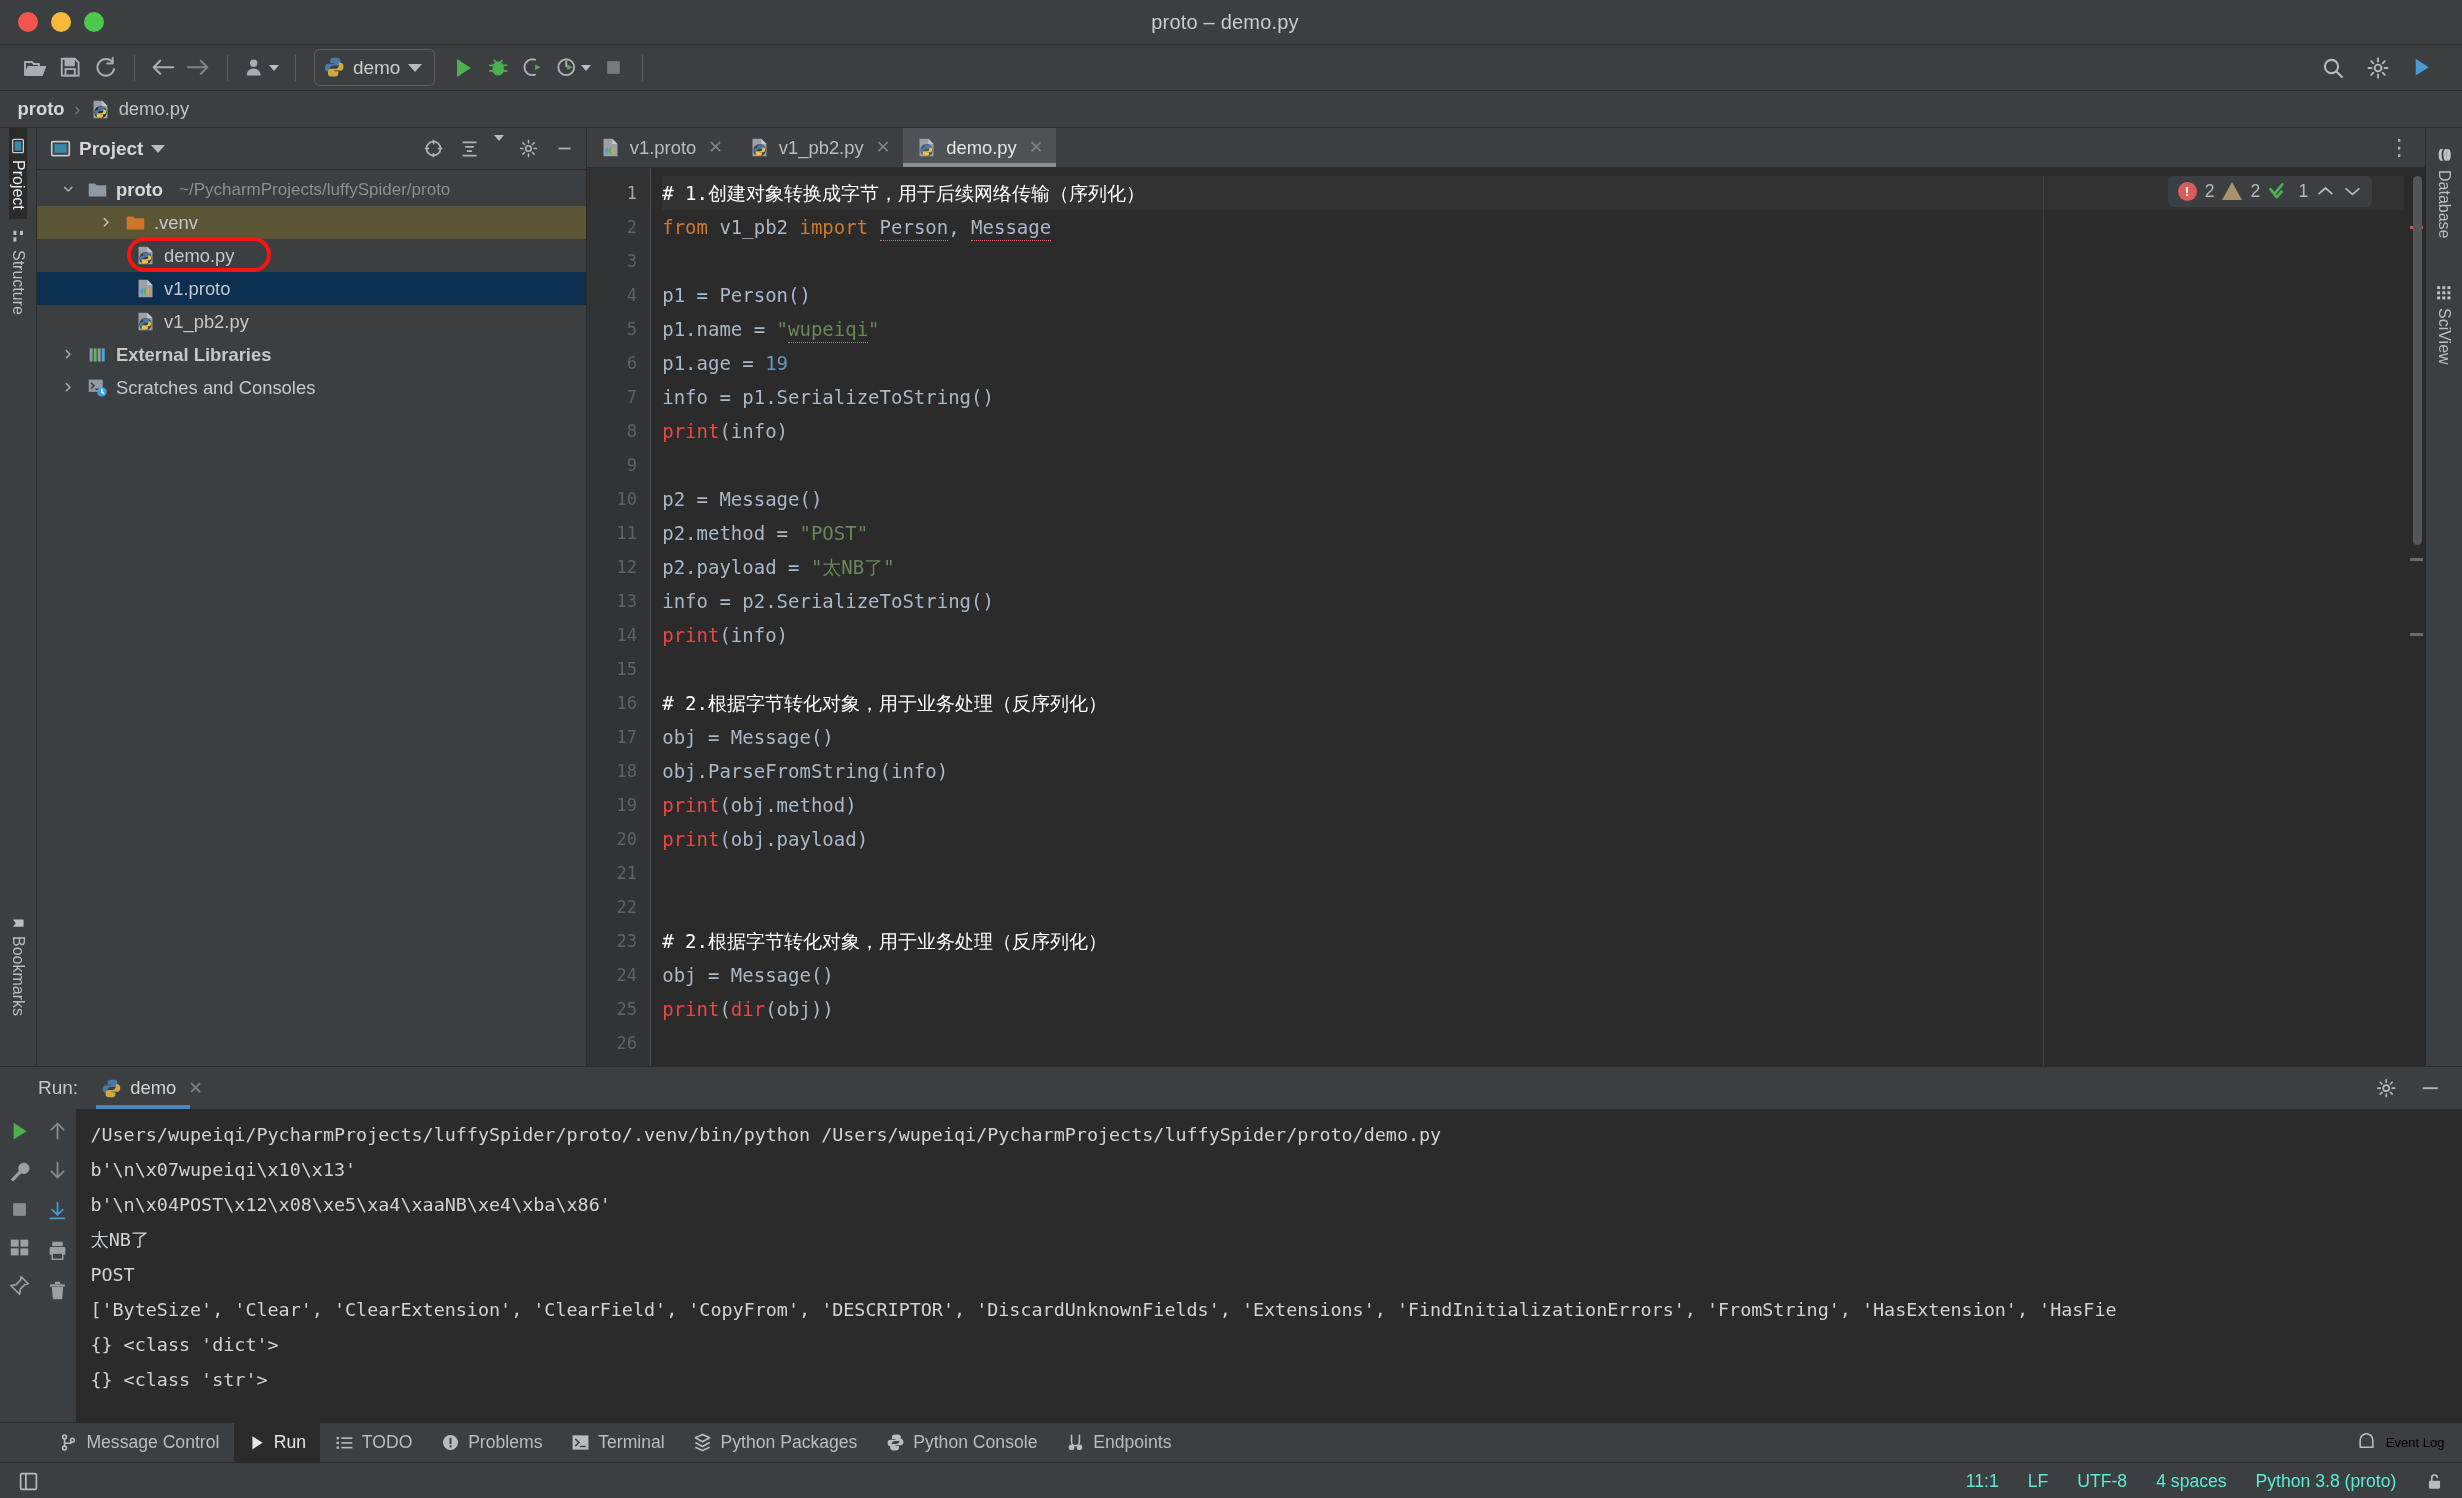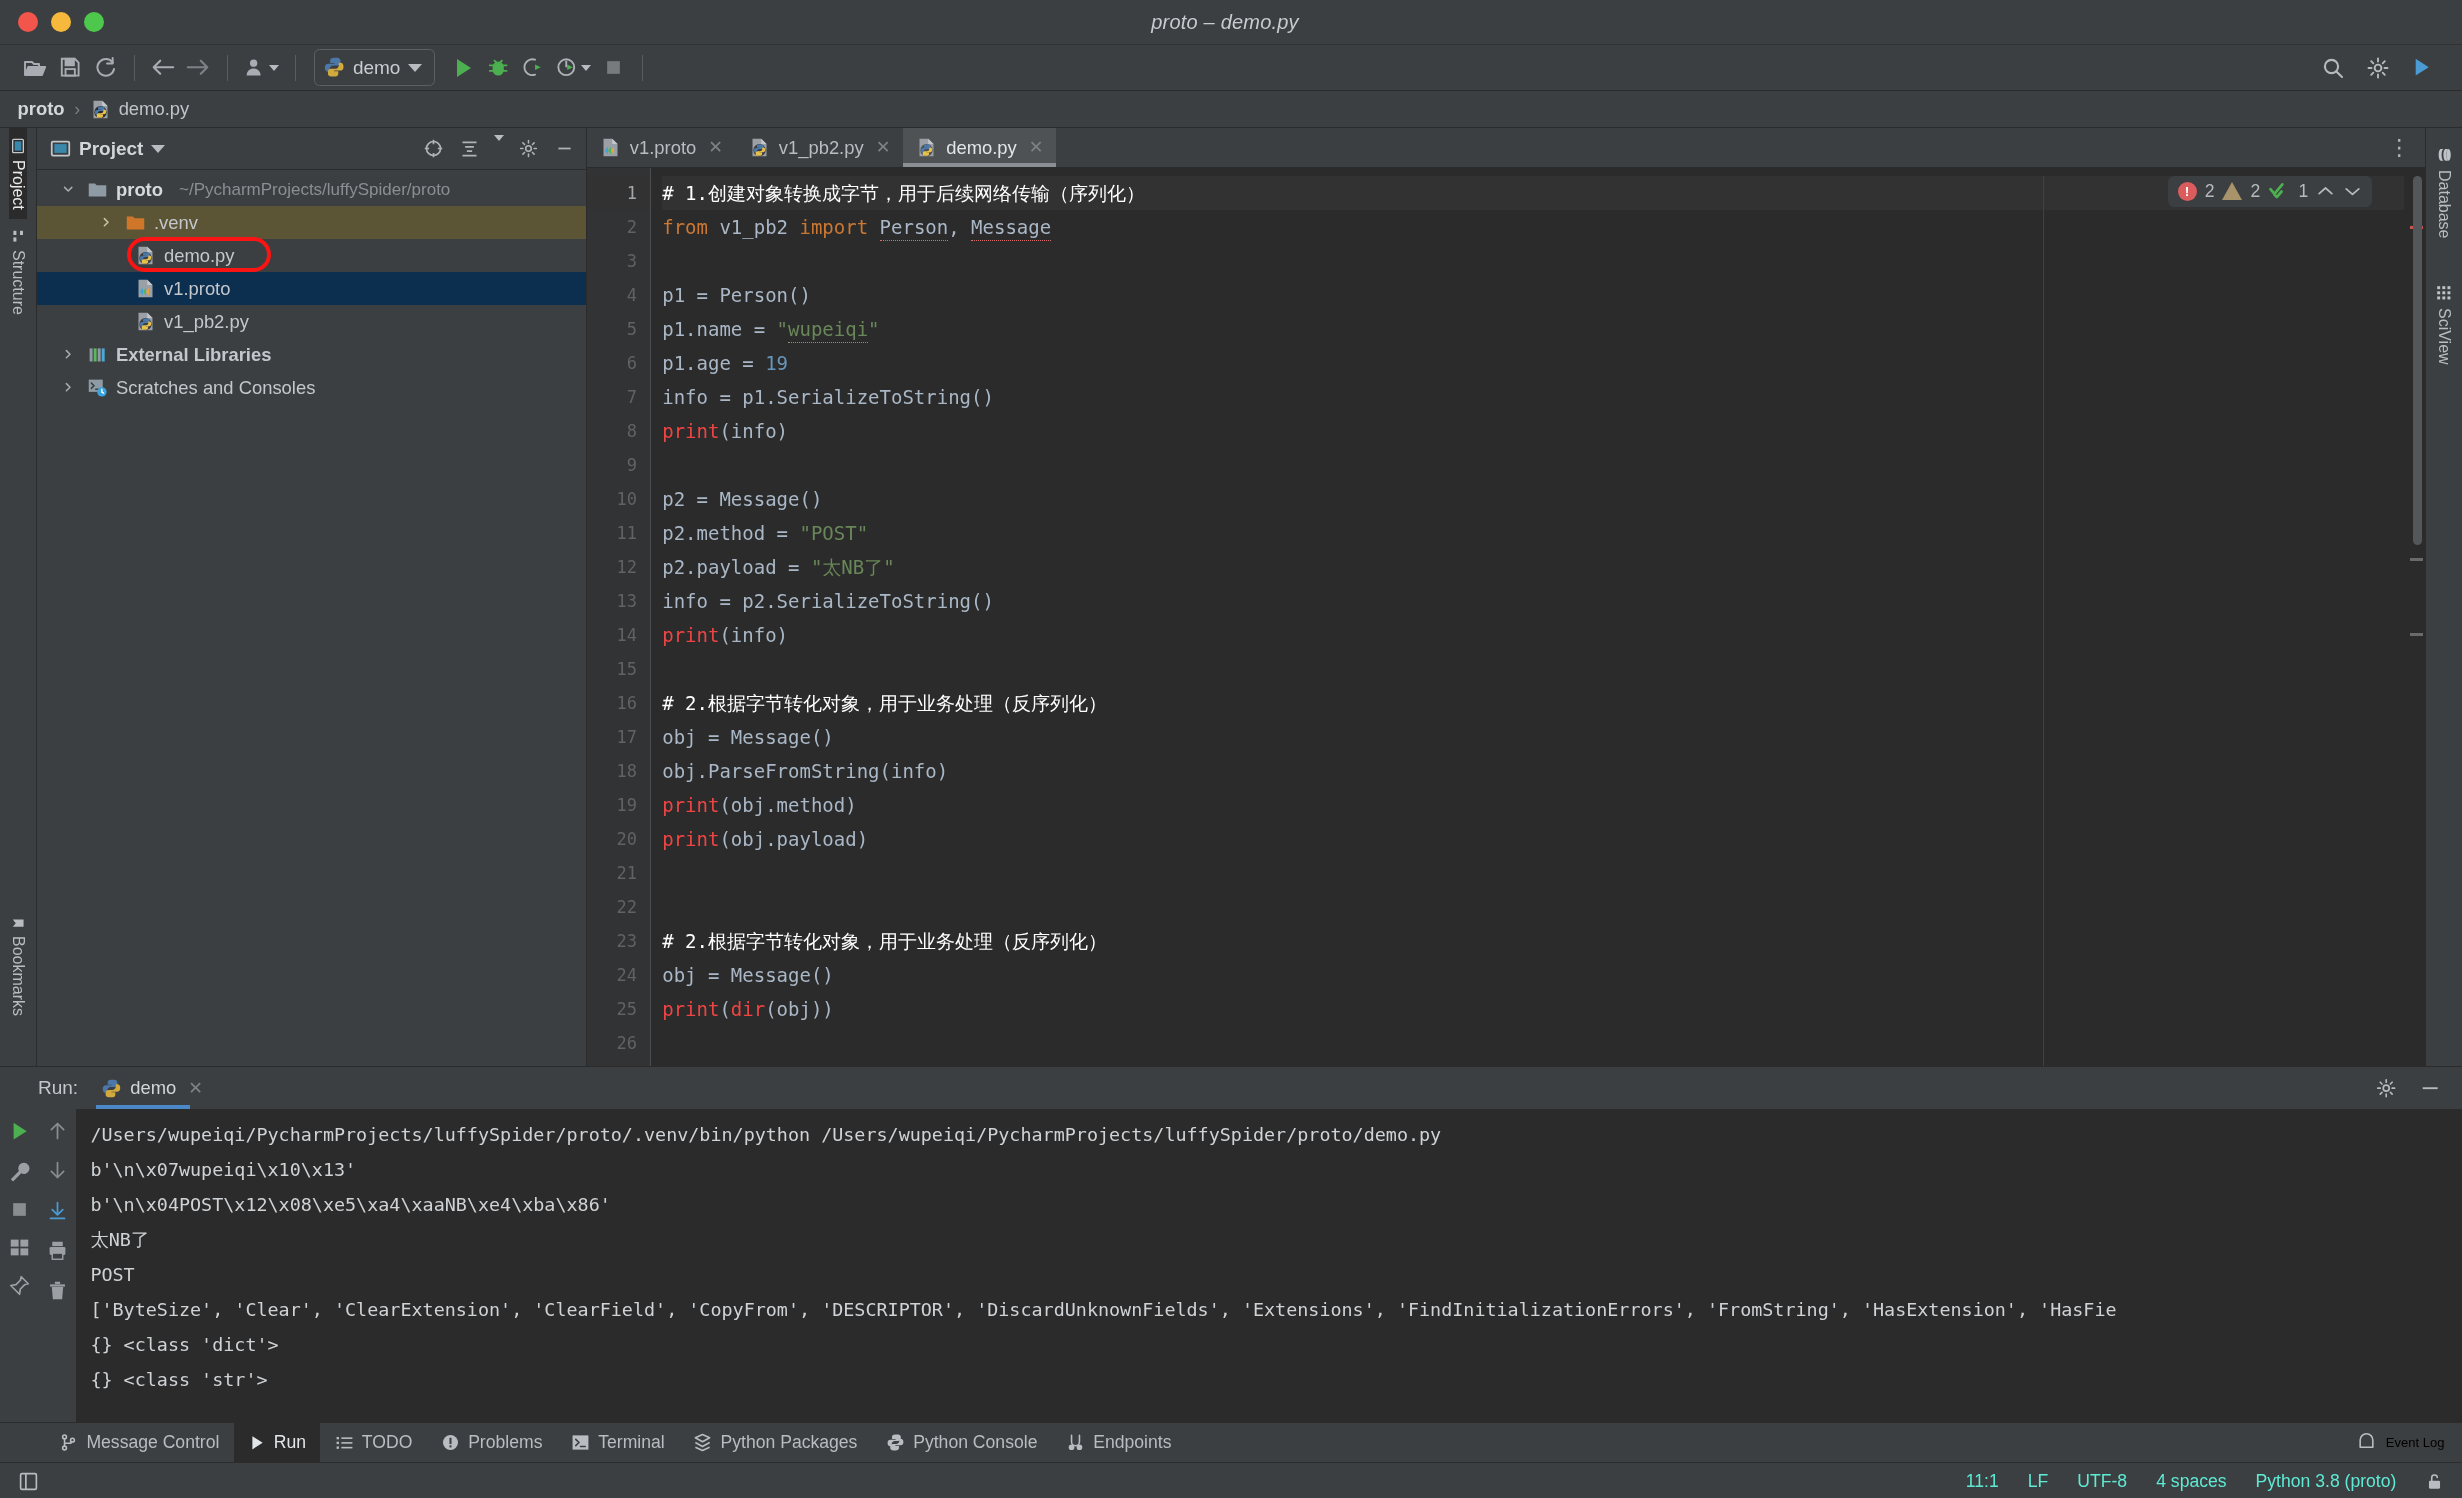--- a/index.html
+++ b/index.html
@@ -24,21 +24,21 @@
     position: relative;
     border-bottom: 0.8px solid #323232;
   }
   .traffic { display: flex; gap: 13px; padding-left: 17.6px; }
   .dot { width: 20px; height: 20px; border-radius: 50%; }
   .dot.red { background: #f2554b; }
   .dot.yellow { background: #f6b93c; }
   .dot.green { background: #4dc84d; }
   .title-text {
     position: absolute; left: 0; right: 12px; text-align: center;
-    font-size: 20px; color: #c8cbcf; letter-spacing: 0.2px; font-style: italic;
+    font-size: 20px; color: #c8cbcf; letter-spacing: 0.2px;
   }
 
   
   .toolbar {
     height: 46px; flex: 0 0 46px;
     background: #3c3f41;
     display: flex; align-items: center;
     padding: 0 17.6px;
     gap: 0px;
     border-bottom: 0.8px solid #2b2b2b;

